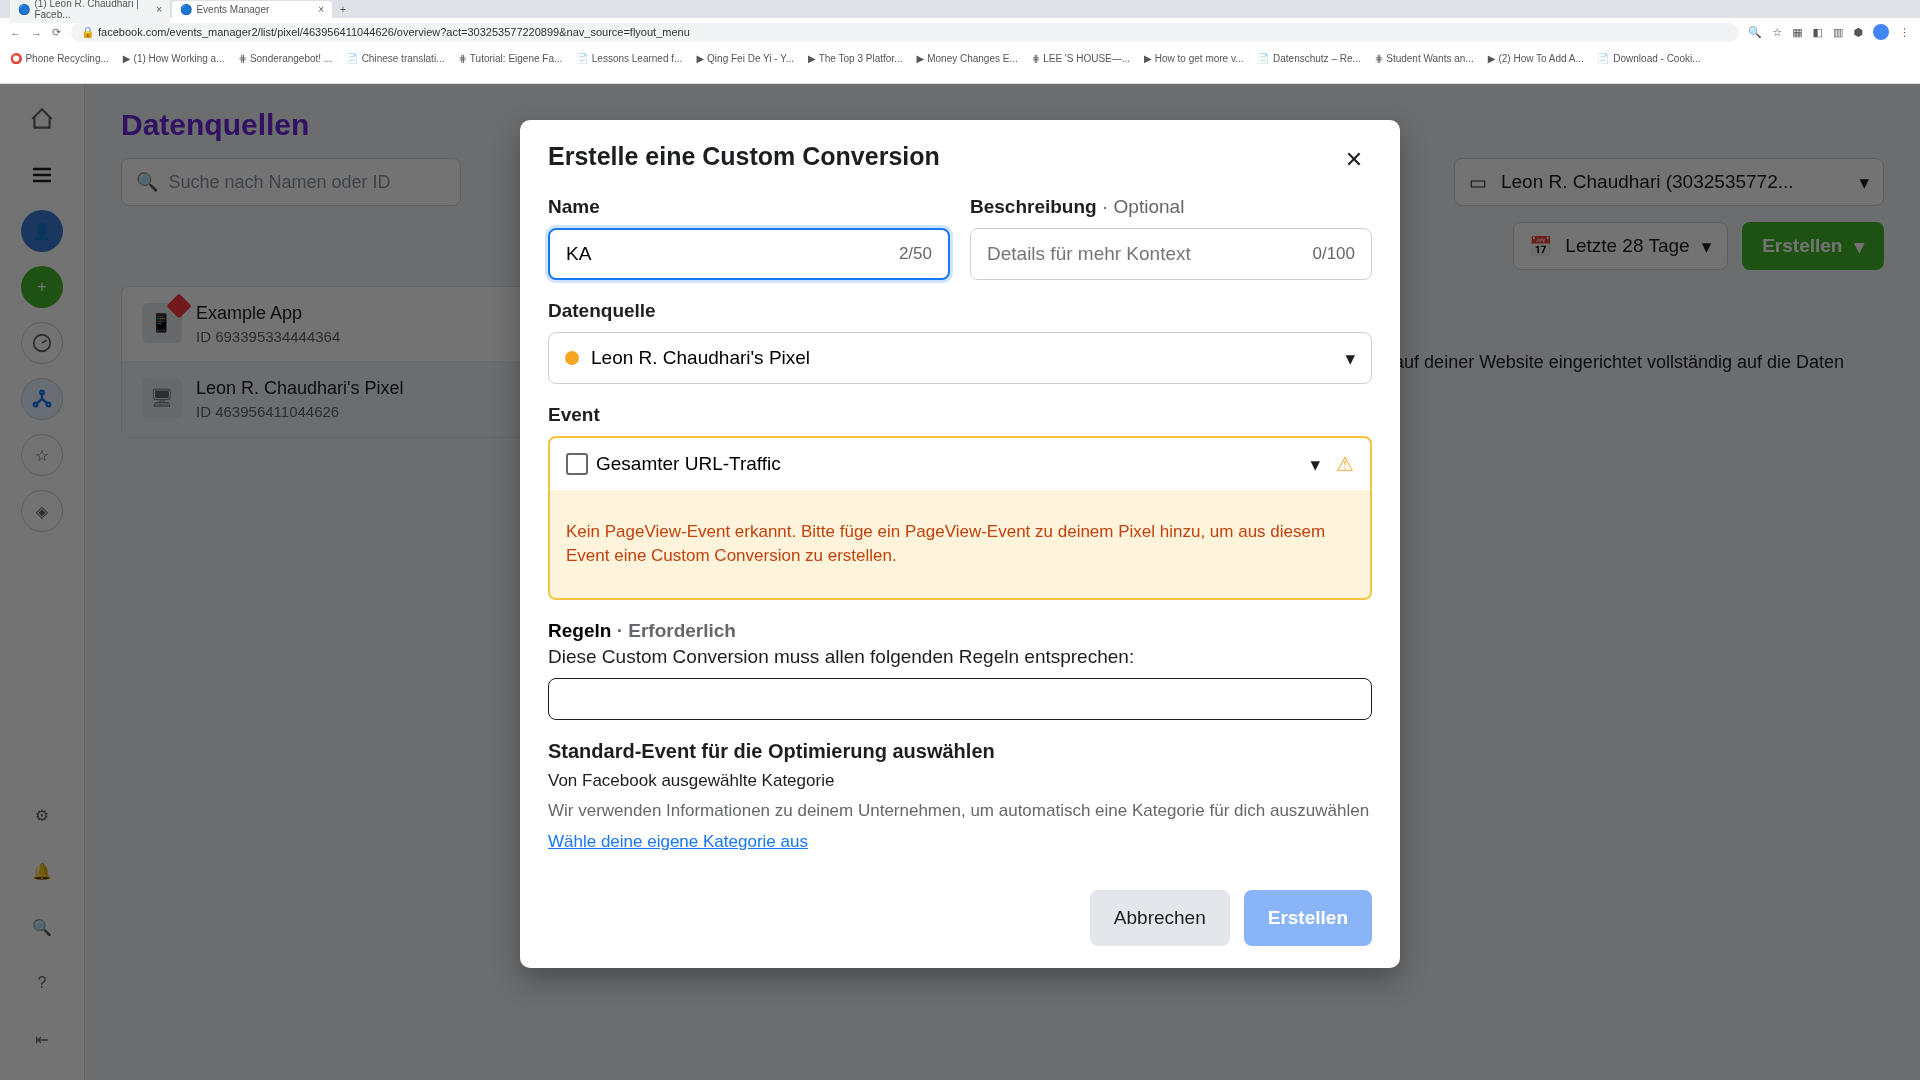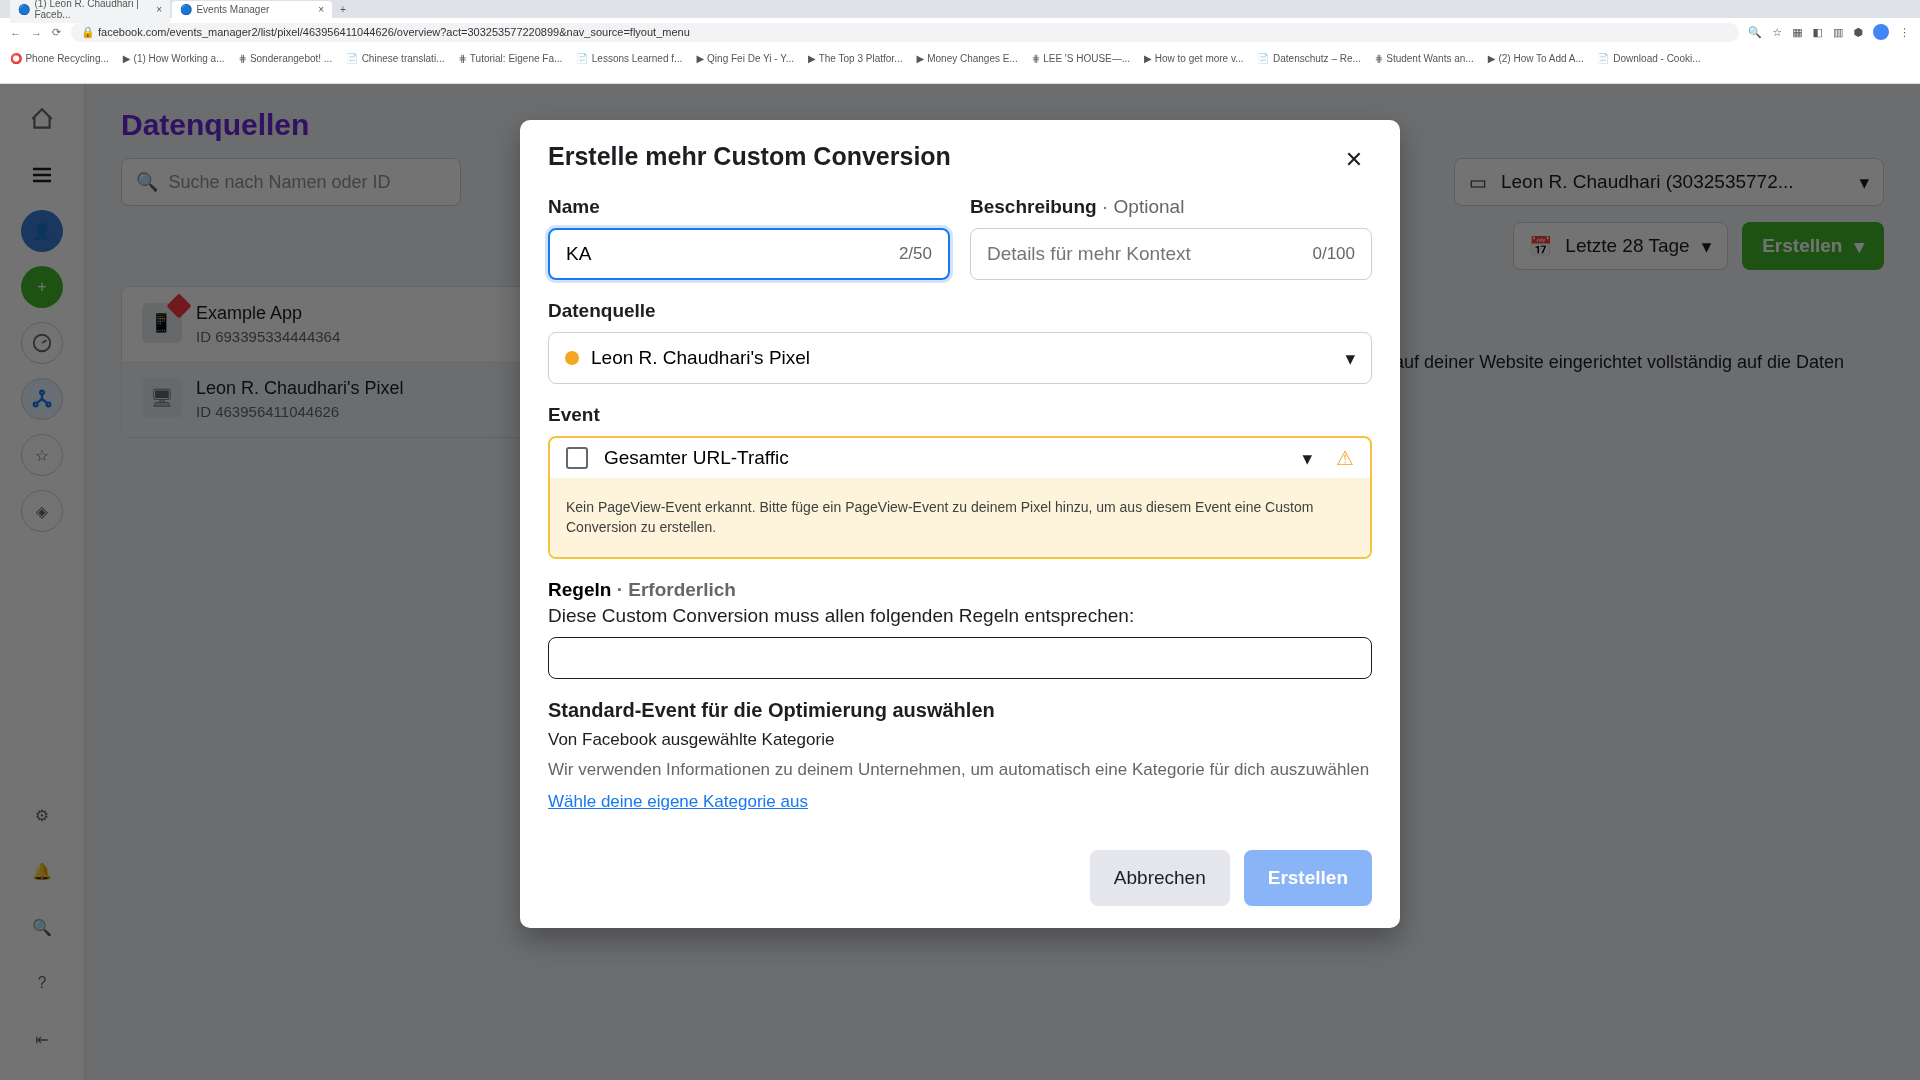--- a/index.html
+++ b/index.html
@@ -62,25 +62,25 @@
 .label { font-size: 19px; font-weight: 600; color: #1c1e21; margin-bottom: 10px; }
 .label .opt { font-weight: 400; color: #65676b; }
 .input-wrap { height: 52px; border: 1px solid #ccd0d5; border-radius: 8px; display: flex; align-items: center; padding: 0 16px; font-size: 19px; }
 .input-wrap.focused { border: 2px solid #1877f2; box-shadow: 0 0 0 3px rgba(24,119,242,0.2); }
 .input-wrap input { flex: 1; border: none; outline: none; font-size: 19px; }
 .counter { color: #65676b; font-size: 17px; }
 .select-wrap { height: 52px; border: 1px solid #ccd0d5; border-radius: 8px; display: flex; align-items: center; padding: 0 16px; font-size: 19px; gap: 12px; cursor: pointer; }
 .select-wrap .dot { width: 14px; height: 14px; background: #f5a623; border-radius: 50%; }
 .select-wrap .chev { margin-left: auto; color: #1c1e21; }
 .event-wrap { border: 2px solid #f5c33b; border-radius: 8px; overflow: hidden; }
-.event-sel { height: 40px; display: flex; align-items: center; padding: 0 16px; gap: 16px; font-size: 19px; }
+.event-sel { height: 52px; display: flex; align-items: center; padding: 0 16px; gap: 8px; font-size: 19px; }
 .event-sel .ev-ic { width: 22px; height: 22px; border: 2px solid #65676b; border-radius: 3px; }
 .event-sel .chev { margin-left: auto; color: #1c1e21; }
 .event-sel .warn-tri { color: #f5a623; font-size: 20px; margin-left: 8px; }
-.warn-box { background: #fef4dc; padding: 20px 16px; font-size: 14px; line-height: 1.4; color: #404040; }
+.warn-box { background: #fef4dc; padding: 30px 16px; font-size: 17px; line-height: 1.4; color: #c2410c; }
 .section { margin-bottom: 20px; }
 .sec-title { font-size: 20px; font-weight: 700; color: #1c1e21; margin-bottom: 8px; }
 .sub-label { font-size: 17px; color: #1c1e21; margin-bottom: 8px; }
 .desc-text { font-size: 17px; color: #65676b; line-height: 1.4; margin-bottom: 10px; }
 .link { color: #1877f2; text-decoration: underline; font-size: 17px; cursor: pointer; }
 .rules-label { font-size: 19px; }
 .rules-label .req { font-weight: 600; color: #65676b; }
 .rules-desc { font-size: 19px; color: #1c1e21; margin-top: 4px; margin-bottom: 10px; }
 .rules-box { border: 1px solid #1c1e21; border-radius: 8px; height: 42px; }
 .modal-foot { padding: 18px 28px 22px; display: flex; justify-content: flex-end; gap: 14px; }
@@ -232,21 +232,21 @@
       <div class="status-text" style="margin-left:auto;text-align:left">
         <div class="status-title">Daten empfangen.</div>
         <div>Gut, der Pixel ist nicht korrekt auf deiner Website eingerichtet vollständig auf die Daten zu Pixel-Aktivitäten zu sehen.</div>
       </div>
     </div>
   </div>
 
   <div class="overlay">
     <div class="modal">
       <div class="modal-head">
-        <div class="modal-title">Erstelle mehr Custom Conversion</div>
+        <div class="modal-title">Erstelle eine Custom Conversion</div>
         <div class="modal-close">✕</div>
       </div>
       <div class="modal-body">
         <div class="field-row">
           <div class="field">
             <div class="label">Name</div>
             <div class="input-wrap focused">
               <input type="text" value="KA" style="">
               <span class="counter">2/50</span>
             </div>

